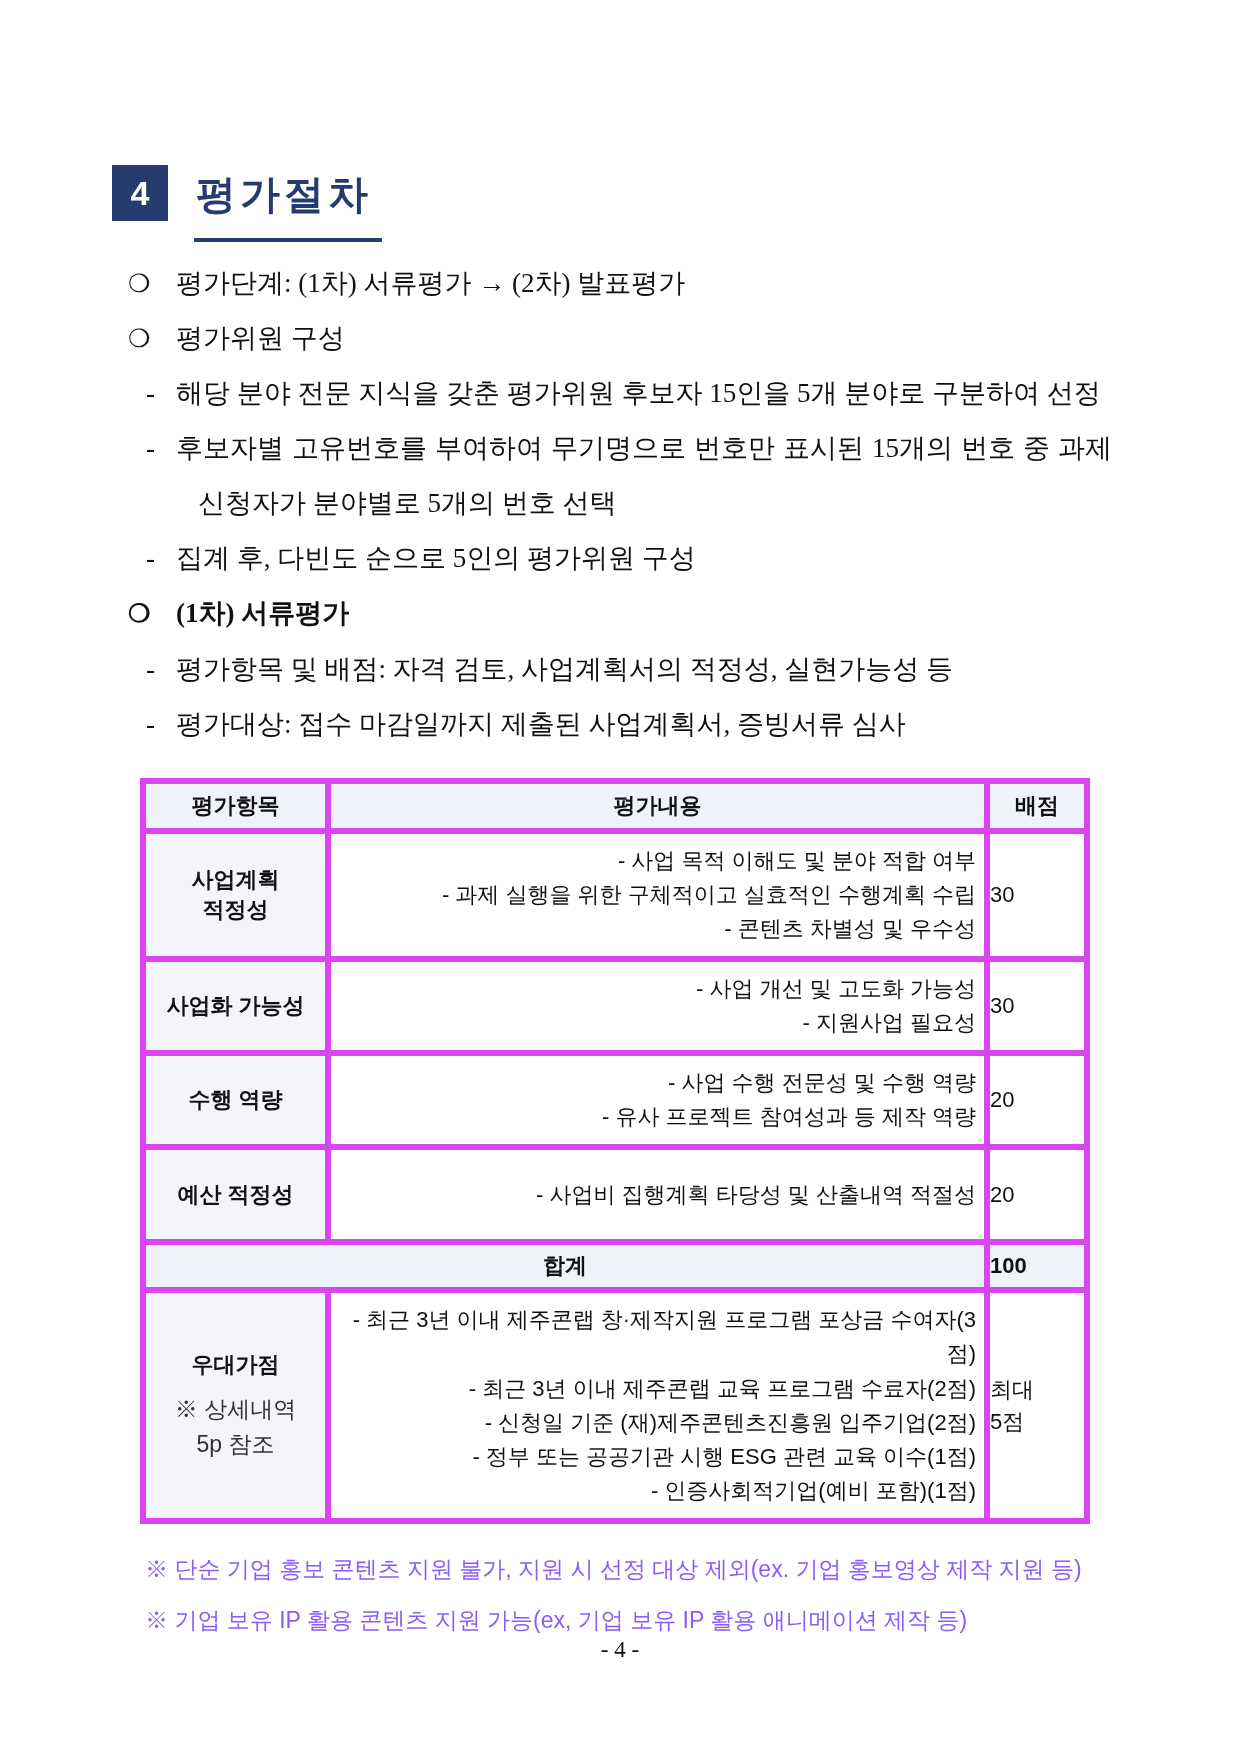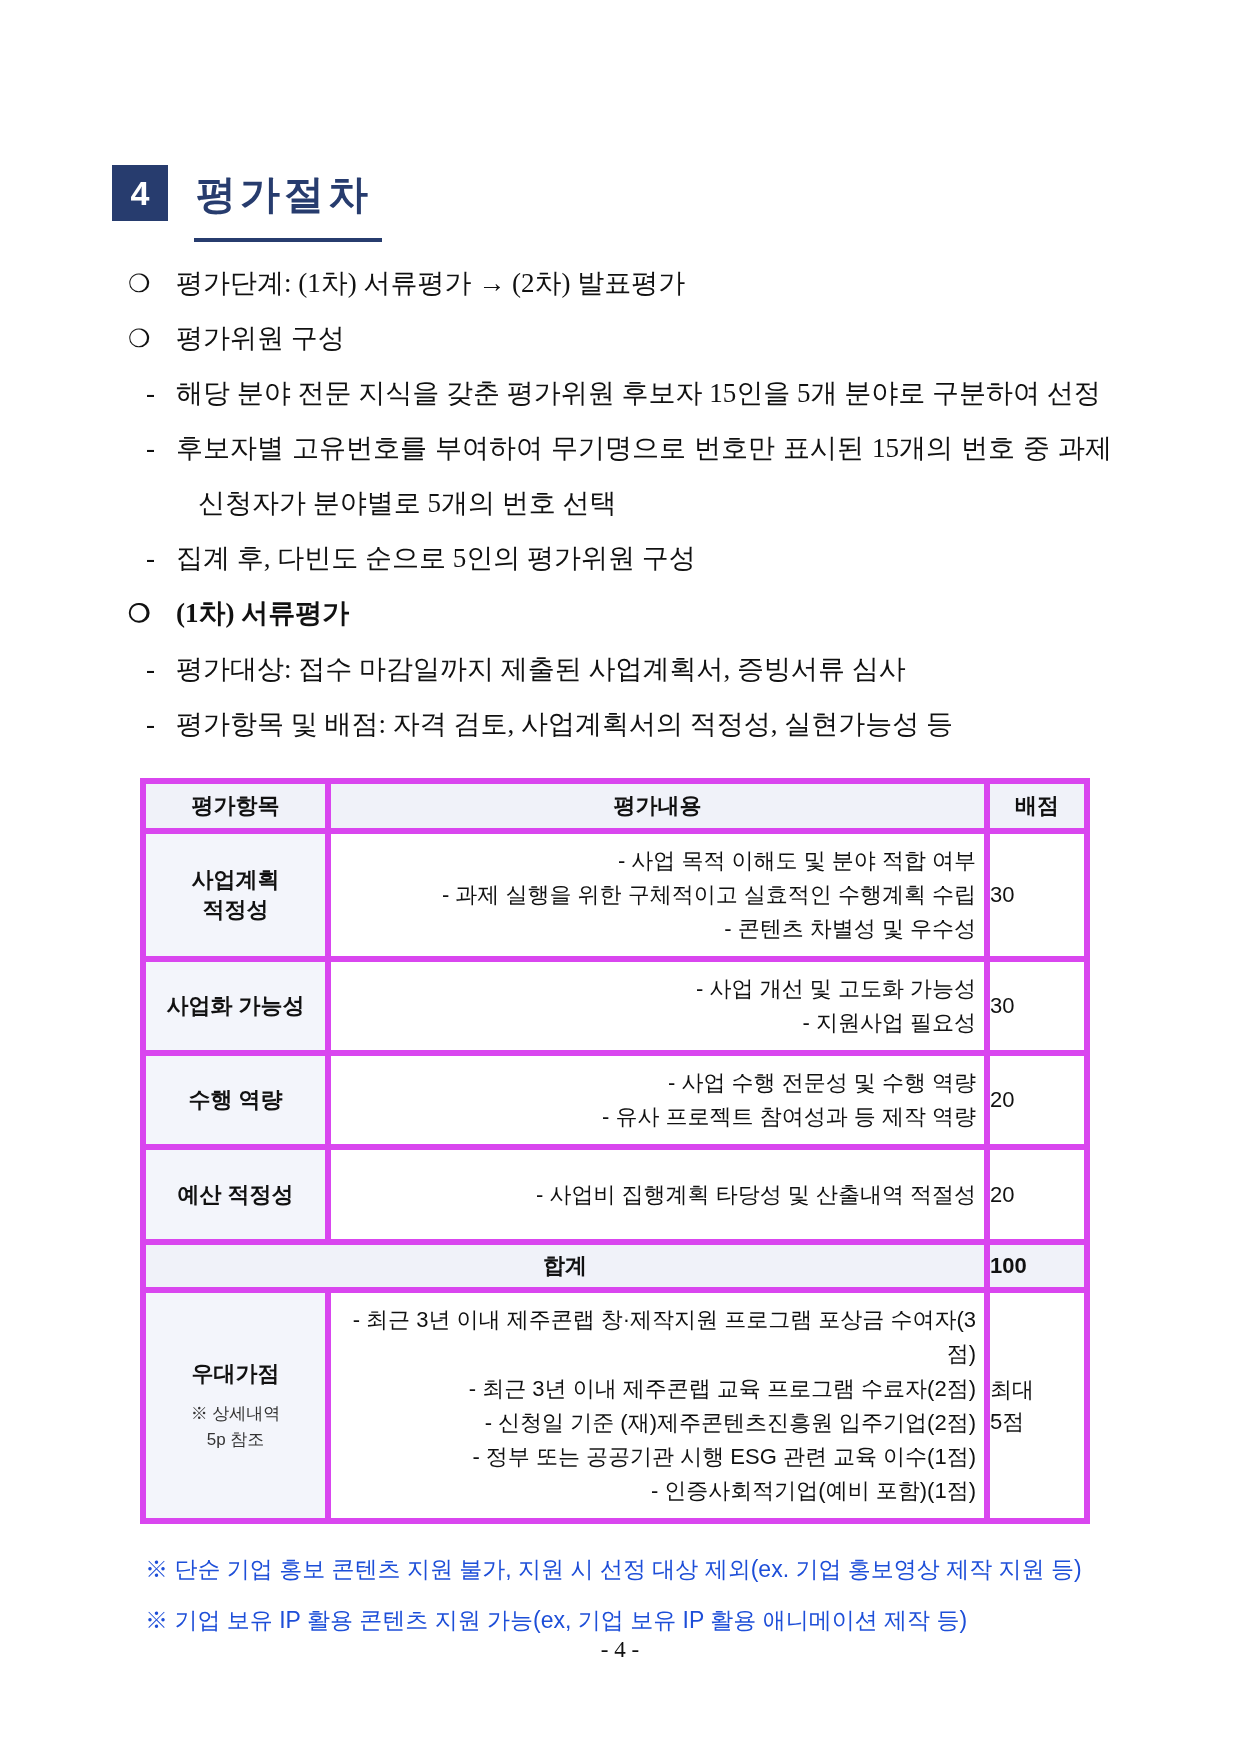--- a/index.html
+++ b/index.html
@@ -83,30 +83,30 @@
     background: #f3f5fb;
     font-weight: bold;
     text-align: center;
     padding: 10px 4px;
   }
   .cell-content { padding: 10px 8px 10px 18px; background: #ffffff; }
   .cell-content .line { line-height: 1.55; text-align: right; }
   .cell-score { background: #ffffff; }
   .total-row td { background: #f0f2f9; font-weight: bold; height: 48px; }
   .total-label { text-align: center; }
-  .item-note { font-weight: normal; font-size: 17px; color: #333; margin-top: 12px; line-height: 1.5; }
+  .item-note { font-weight: normal; font-size: 23px; color: #333; margin-top: 12px; line-height: 1.5; }
   .score-2line { line-height: 1.45; }
 
   
   .footnotes {
     margin: 20px 4px 0 145px;
     font-family: "Liberation Sans", sans-serif;
     font-size: 23px;
     line-height: 2.2;
-    color: #1d4ed8;
+    color: #8b5cf6;
   }
   .footnote { display: block; }
 
   
   .page-number {
     position: absolute;
     bottom: 90px;
     left: 0; right: 0;
     text-align: center;
     font-size: 23px;
@@ -125,22 +125,22 @@
     <h1 class="section-title">평가절차</h1>
   </div>
 
   <div class="body-text">
     <p class="b-item b-circle"><span class="marker">❍</span><span>평가단계: (1차) 서류평가 → (2차) 발표평가</span></p>
     <p class="b-item b-circle"><span class="marker">❍</span><span>평가위원 구성</span></p>
     <p class="b-item b-dash"><span class="marker">-</span><span>해당 분야 전문 지식을 갖춘 평가위원 후보자 15인을 5개 분야로 구분하여 선정</span></p>
     <p class="b-item b-dash"><span class="marker">-</span><span>후보자별 고유번호를 부여하여 무기명으로 번호만 표시된 15개의 번호 중 과제 신청자가 분야별로 5개의 번호 선택</span></p>
     <p class="b-item b-dash"><span class="marker">-</span><span>집계 후, 다빈도 순으로 5인의 평가위원 구성</span></p>
     <p class="b-item b-circle bold"><span class="marker">❍</span><span>(1차) 서류평가</span></p>
+    <p class="b-item b-dash"><span class="marker">-</span><span>평가항목 및 배점: 자격 검토, 사업계획서의 적정성, 실현가능성 등</span></p>
     <p class="b-item b-dash"><span class="marker">-</span><span>평가대상: 접수 마감일까지 제출된 사업계획서, 증빙서류 심사</span></p>
-    <p class="b-item b-dash"><span class="marker">-</span><span>평가항목 및 배점: 자격 검토, 사업계획서의 적정성, 실현가능성 등</span></p>
   </div>
 
   <table class="eval-table">
     <colgroup>
       <col class="col-item">
       <col>
       <col class="col-score">
     </colgroup>
     <tbody>
         <tr class="head-row">

